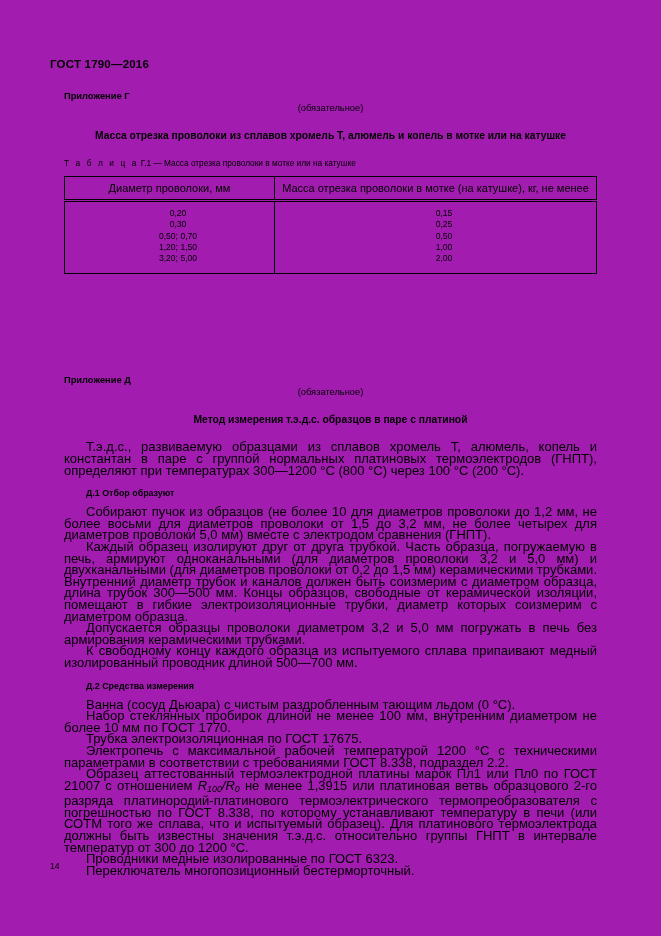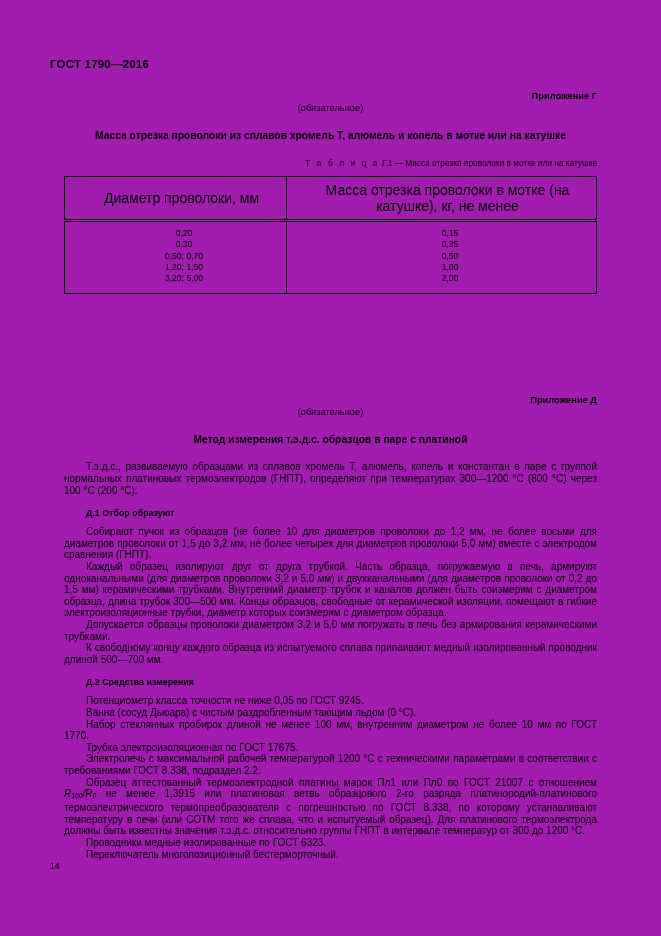--- a/index.html
+++ b/index.html
@@ -31,21 +31,21 @@
     position: absolute;
     left: 50px;
     top: 58px;
     font-size: 11.5px;
     font-weight: bold;
     letter-spacing: 0.2px;
   }
 
   
   .annex-label {
-    text-align: right;
+    text-align: left;
     font-size: 9.3px;
     font-weight: bold;
     line-height: 12px;
   }
   .annex-sub {
     text-align: center;
     font-size: 9.3px;
     font-weight: normal;
     line-height: 12px;
   }
@@ -53,53 +53,52 @@
     text-align: center;
     font-size: 10.3px;
     font-weight: bold;
     line-height: 13px;
   }
 
   
   .table-caption {
     font-size: 8.3px;
     line-height: 12px;
-    text-align: right;
   }
   .table-caption .tcap-word {
     letter-spacing: 2.1px;
   }
   table.g-table {
     border-collapse: collapse;
     width: 533px;
     table-layout: fixed;
   }
   table.g-table td,
   table.g-table th {
     border: 1px solid #000;
     font-weight: normal;
   }
   table.g-table thead th {
-    font-size: 14px;
-    text-align: center;
-    padding: 5px 2px 5px 14px;
+    font-size: 11px;
+    text-align: center;
+    padding: 5px 2px 5px 2px;
     border-bottom: 3px double #000;
   }
   table.g-table tbody td {
     font-size: 8.6px;
     text-align: center;
     vertical-align: top;
     padding: 6px 2px 9px 19px;
     line-height: 11.3px;
   }
   .col-a { width: 205px; }
 
   
   p.body {
-    font-size: 10px;
+    font-size: 13px;
     line-height: 11.6px;
     text-align: justify;
     margin: 0;
     text-indent: 22px;
     -webkit-hyphens: none;
     hyphens: none;
   }
   h3.section {
     font-size: 8.9px;
     font-weight: bold;
@@ -182,21 +181,20 @@
 
     <p class="body">Собирают пучок из образцов (не более 10 для диаметров проволоки до 1,2 мм, не более восьми для диаметров проволоки от 1,5 до 3,2 мм, не более четырех для диаметров проволоки 5,0 мм) вместе с электродом сравнения (ГНПТ).</p>
     <p class="body">Каждый образец изолируют друг от друга трубкой. Часть образца, погружаемую в печь, армируют одноканальными (для диаметров проволоки 3,2 и 5,0 мм) и двухканальными (для диаметров проволоки от 0,2 до 1,5 мм) керамическими трубками. Внутренний диаметр трубок и каналов должен быть соизмерим с диаметром образца, длина трубок 300—500 мм. Концы образцов, свободные от керамической изоляции, помещают в гибкие электроизоляционные трубки, диаметр которых соизмерим с диаметром образца.</p>
     <p class="body">Допускается образцы проволоки диаметром 3,2 и 5,0 мм погружать в печь без армирования керамическими трубками.</p>
     <p class="body">К свободному концу каждого образца из испытуемого сплава припаивают медный изолированный проводник длиной 500—700 мм.</p>
 
     <div class="gap-md"></div>
     <h3 class="section">Д.2 Средства измерения</h3>
     <div class="gap-sm"></div>
 
-    <p class="body">Потенциометр класса точности не ниже 0,05 по ГОСТ 9245.</p>
     <p class="body">Ванна (сосуд Дьюара) с чистым раздробленным тающим льдом (0 °С).</p>
     <p class="body">Набор стеклянных пробирок длиной не менее 100 мм, внутренним диаметром не более 10 мм по ГОСТ 1770.</p>
     <p class="body">Трубка электроизоляционная по ГОСТ 17675.</p>
     <p class="body">Электропечь с максимальной рабочей температурой 1200 °С с техническими параметрами в соответствии с требованиями ГОСТ 8.338, подраздел 2.2.</p>
 
     <p class="body"><span>Образец аттестованный термоэлектродной платины марок Пл1 или Пл0 по ГОСТ 21007 с отношением </span><span class="ital"><span>R</span><sub>100</sub><span>/R</span><sub>0</sub></span><span> не менее 1,3915 или платиновая ветвь образцового 2-го разряда платинородий-платинового термоэлектрического термопреобразователя с погрешностью по ГОСТ 8.338, по которому устанавливают температуру в печи (или СОТМ того же сплава, что и испытуемый образец). Для платинового термоэлектрода должны быть известны значения т.э.д.с. относительно группы ГНПТ в интервале температур от 300 до 1200 °С.</span></p>
 
     <p class="body">Проводники медные изолированные по ГОСТ 6323.</p>
     <p class="body">Переключатель многопозиционный бестерморточный.</p>
 

